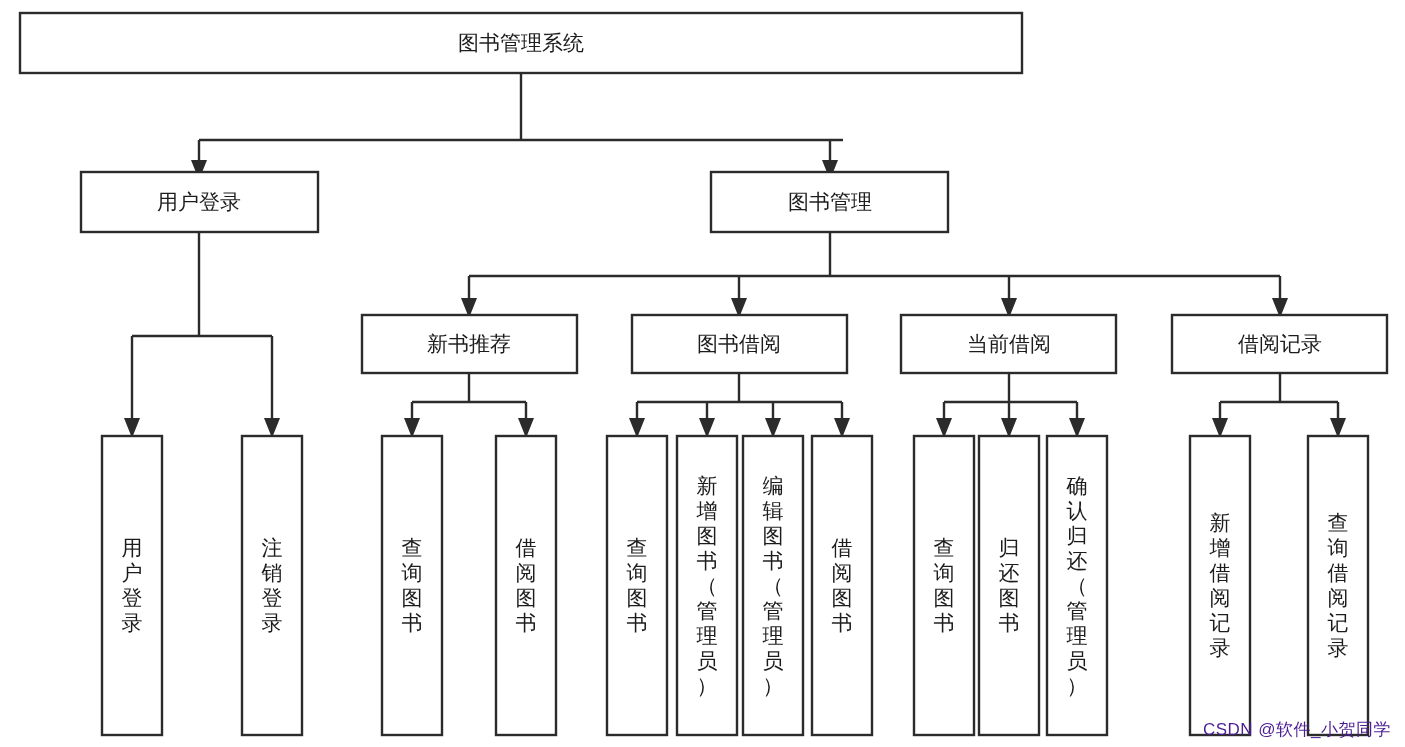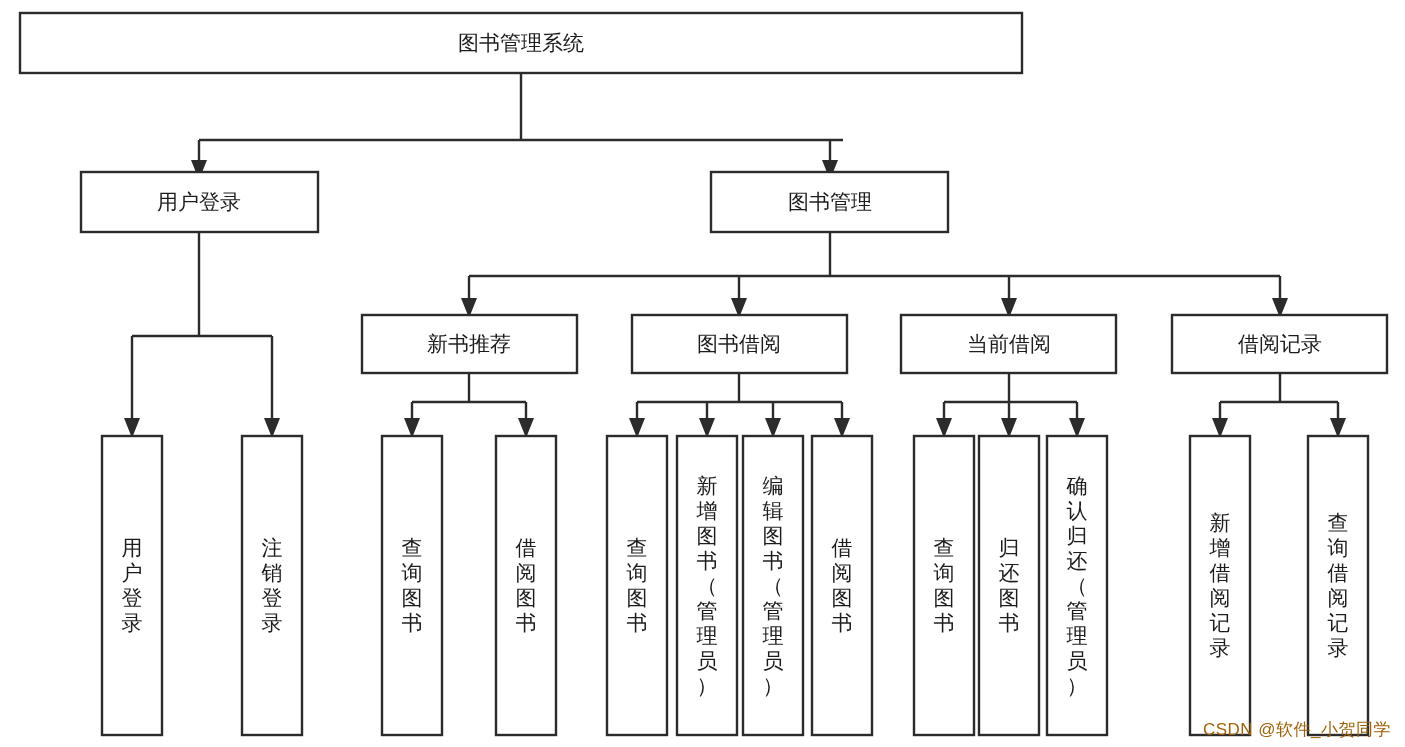--- a/index.html
+++ b/index.html
@@ -55,21 +55,21 @@
     font-size: 21px;
     fill: #1c1c1c;
     text-anchor: middle;
   }
   .watermark-text {
     position: absolute;
     right: 14px;
     bottom: 6px;
     font-family: "Liberation Sans", "DejaVu Sans", sans-serif;
     font-size: 17px;
-    color: #a16207;
+    color: #4c1d95;
     letter-spacing: 0.5px;
     white-space: nowrap;
     user-select: none;
   }
 </style>
 </head>
 <body>
 
 <div id="diagram-root">
 

